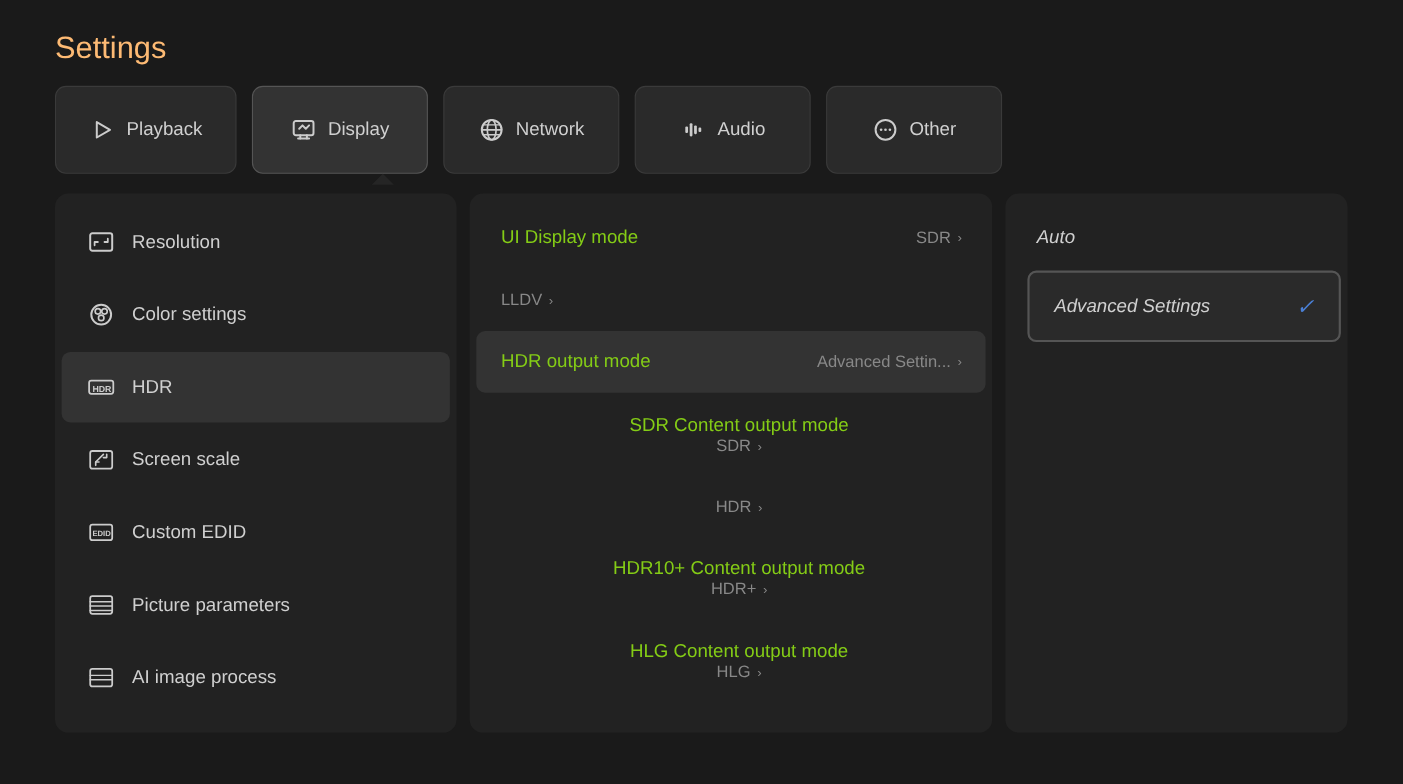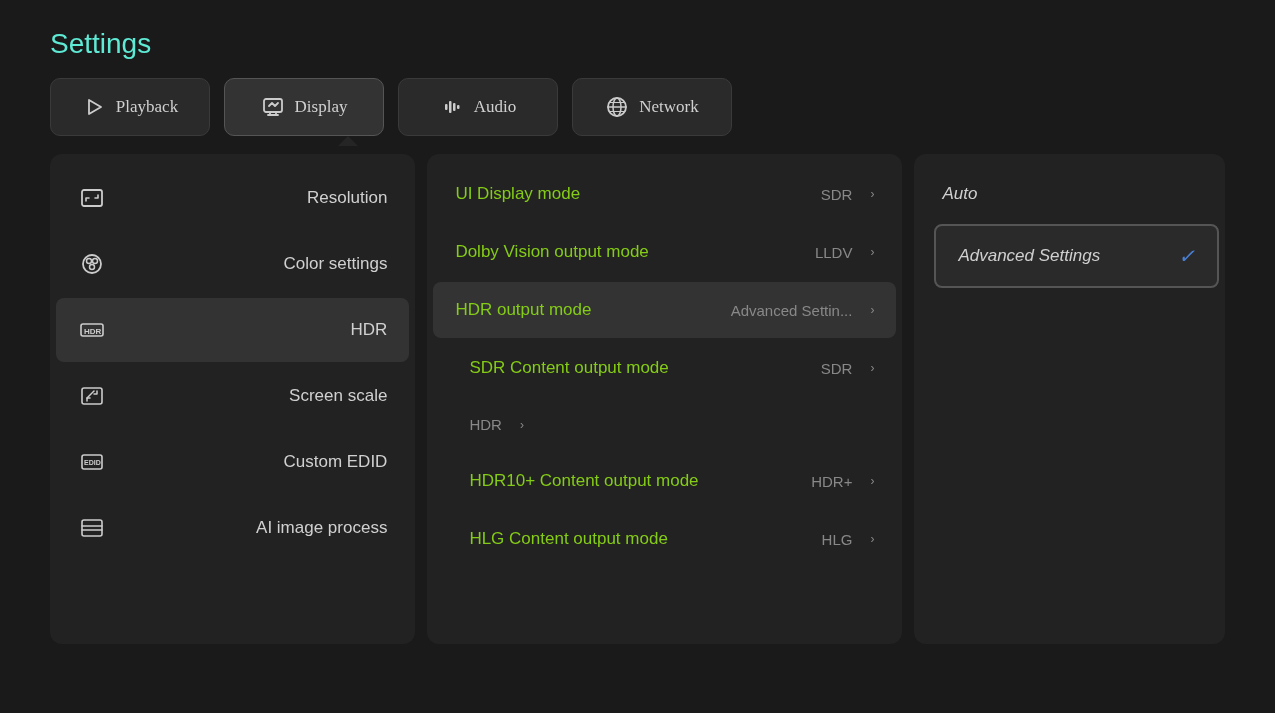--- a/index.html
+++ b/index.html
@@ -9,46 +9,45 @@
       height: 713px;
       background: #1a1a1a;
       font-family: -apple-system, BlinkMacSystemFont, 'Segoe UI', Arial, sans-serif;
       color: #e0e0e0;
       overflow: hidden;
     }
 
     .settings-title {
       font-size: 28px;
       font-weight: 400;
-      color: #5eead4;
+      color: #fdba74;
       padding: 28px 50px 18px;
     }
 
     .tab-bar {
       display: flex;
       gap: 0;
       padding: 0 50px;
       margin-bottom: 0;
     }
 
     .tab {
       display: flex;
       align-items: center;
       gap: 10px;
-      padding: 16px 30px;
+      padding: 27px 30px;
       border-radius: 10px;
       background: #2a2a2a;
       border: 1px solid #3a3a3a;
       cursor: pointer;
       font-size: 17px;
       color: #d0d0d0;
       margin-right: 14px;
       min-width: 160px;
       justify-content: center;
-      font-family: Liberation Serif, serif;
     }
 
     .tab.active {
       background: #333;
       border-color: #555;
     }
 
     .tab-icon {
       width: 24px;
       height: 24px;
@@ -81,21 +80,20 @@
     .panel-item {
       display: flex;
       align-items: center;
       gap: 14px;
       padding: 18px 22px;
       cursor: pointer;
       border-radius: 8px;
       margin: 2px 6px;
       font-size: 16px;
       color: #ccc;
-      justify-content: space-between;
     }
 
     .panel-item.active {
       background: #333;
     }
 
     .panel-item-icon {
       width: 28px;
       height: 28px;
       display: flex;
@@ -130,33 +128,34 @@
     }
 
     .middle-item-label {
       font-size: 17px;
       color: #84cc16;
     }
 
     .middle-item-value {
       display: flex;
       align-items: center;
-      gap: 18px;
+      gap: 6px;
       color: #888;
       font-size: 15px;
     }
 
     .chevron {
       font-size: 12px;
       color: #888;
     }
 
     
     .sub-item {
       margin-left: 20px;
+      flex-direction: column;
     }
 
     
     .right-panel {
       flex: 0.85;
     }
 
     .right-item {
       display: flex;
       align-items: center;
@@ -216,42 +215,53 @@
           <line x1="6" y1="19" x2="16" y2="19" stroke="#ccc" stroke-width="1.8"></line>
           <polyline points="7,10 10,7 13,10 16,7" stroke="#ccc" stroke-width="1.8" fill="none"></polyline>
         </svg>
       </span>
       <span>Display</span>
     </div>
 
     <div class="tab">
       <span class="tab-icon">
         <svg width="22" height="22" viewBox="0 0 22 22">
-          <rect x="4" y="8" width="2.5" height="6" rx="1" stroke="#ccc" stroke-width="0" fill="#ccc"></rect>
-          <rect x="8" y="5" width="2.5" height="12" rx="1" stroke="#ccc" stroke-width="0" fill="#ccc"></rect>
-          <rect x="12" y="7" width="2.5" height="8" rx="1" stroke="#ccc" stroke-width="0" fill="#ccc"></rect>
-          <rect x="16" y="9" width="2.5" height="4" rx="1" stroke="#ccc" stroke-width="0" fill="#ccc"></rect>
-        </svg>
-      </span>
-      <span>Audio</span>
-    </div>
-
-    <div class="tab">
-      <span class="tab-icon">
-        <svg width="22" height="22" viewBox="0 0 22 22">
           <circle cx="11" cy="11" r="9" stroke="#ccc" stroke-width="1.8"></circle>
           <ellipse cx="11" cy="11" rx="4" ry="9" stroke="#ccc" stroke-width="1.5"></ellipse>
           <line x1="2" y1="11" x2="20" y2="11" stroke="#ccc" stroke-width="1.5"></line>
           <line x1="3.5" y1="6.5" x2="18.5" y2="6.5" stroke="#ccc" stroke-width="1.2"></line>
           <line x1="3.5" y1="15.5" x2="18.5" y2="15.5" stroke="#ccc" stroke-width="1.2"></line>
         </svg>
       </span>
       <span>Network</span>
     </div>
 
+    <div class="tab">
+      <span class="tab-icon">
+        <svg width="22" height="22" viewBox="0 0 22 22">
+          <rect x="4" y="8" width="2.5" height="6" rx="1" stroke="#ccc" stroke-width="0" fill="#ccc"></rect>
+          <rect x="8" y="5" width="2.5" height="12" rx="1" stroke="#ccc" stroke-width="0" fill="#ccc"></rect>
+          <rect x="12" y="7" width="2.5" height="8" rx="1" stroke="#ccc" stroke-width="0" fill="#ccc"></rect>
+          <rect x="16" y="9" width="2.5" height="4" rx="1" stroke="#ccc" stroke-width="0" fill="#ccc"></rect>
+        </svg>
+      </span>
+      <span>Audio</span>
+    </div>
+
+    <div class="tab">
+      <span class="tab-icon">
+        <svg width="22" height="22" viewBox="0 0 22 22">
+          <circle cx="11" cy="11" r="9" stroke="#ccc" stroke-width="1.8"></circle>
+          <circle cx="7" cy="11" r="1.2" fill="#ccc" stroke="none"></circle>
+          <circle cx="11" cy="11" r="1.2" fill="#ccc" stroke="none"></circle>
+          <circle cx="15" cy="11" r="1.2" fill="#ccc" stroke="none"></circle>
+        </svg>
+      </span>
+      <span>Other</span>
+    </div>
   </div>
 
   <div style="padding: 0 50px; display: flex;">
     <div style="width: 174px; margin-right: 14px;"></div>
     <div style="width: 220px; display: flex; justify-content: center;">
       <div style="width: 0; height: 0; border-left: 10px solid transparent; border-right: 10px solid transparent; border-bottom: 10px solid #252525;"></div>
     </div>
   </div>
 
   <div class="content-area">
@@ -306,20 +316,31 @@
       <div class="panel-item">
         <span class="panel-item-icon">
           <svg width="26" height="26" viewBox="0 0 26 26">
             <rect x="3" y="6" width="20" height="14" rx="2" stroke="#ccc" stroke-width="1.6"></rect>
             <text x="5" y="16" fill="#ccc" font-size="7" font-weight="bold" stroke="none" font-family="Arial">EDID</text>
           </svg>
         </span>
         <span class="panel-item-label">Custom EDID</span>
       </div>
 
+      <div class="panel-item">
+        <span class="panel-item-icon">
+          <svg width="26" height="26" viewBox="0 0 26 26">
+            <rect x="3" y="5" width="20" height="16" rx="2" stroke="#ccc" stroke-width="1.6"></rect>
+            <line x1="3" y1="10" x2="23" y2="10" stroke="#ccc" stroke-width="1.4"></line>
+            <line x1="3" y1="14" x2="23" y2="14" stroke="#ccc" stroke-width="1.4"></line>
+            <line x1="3" y1="18" x2="23" y2="18" stroke="#ccc" stroke-width="1.4"></line>
+          </svg>
+        </span>
+        <span class="panel-item-label">Picture parameters</span>
+      </div>
 
       <div class="panel-item">
         <span class="panel-item-icon">
           <svg width="26" height="26" viewBox="0 0 26 26">
             <rect x="3" y="5" width="20" height="16" rx="2" stroke="#ccc" stroke-width="1.6"></rect>
             <line x1="3" y1="11" x2="23" y2="11" stroke="#ccc" stroke-width="1.3"></line>
             <line x1="3" y1="15" x2="23" y2="15" stroke="#ccc" stroke-width="1.3"></line>
           </svg>
         </span>
         <span class="panel-item-label">AI image process</span>
@@ -330,21 +351,20 @@
 
       <div class="middle-item">
         <span class="middle-item-label">UI Display mode</span>
         <span class="middle-item-value">
           <span>SDR</span>
           <span class="chevron">›</span>
         </span>
       </div>
 
       <div class="middle-item">
-        <span class="middle-item-label">Dolby Vision output mode</span>
         <span class="middle-item-value">
           <span>LLDV</span>
           <span class="chevron">›</span>
         </span>
       </div>
 
       <div class="middle-item active">
         <span class="middle-item-label">HDR output mode</span>
         <span class="middle-item-value">
           <span>Advanced Settin...</span>

